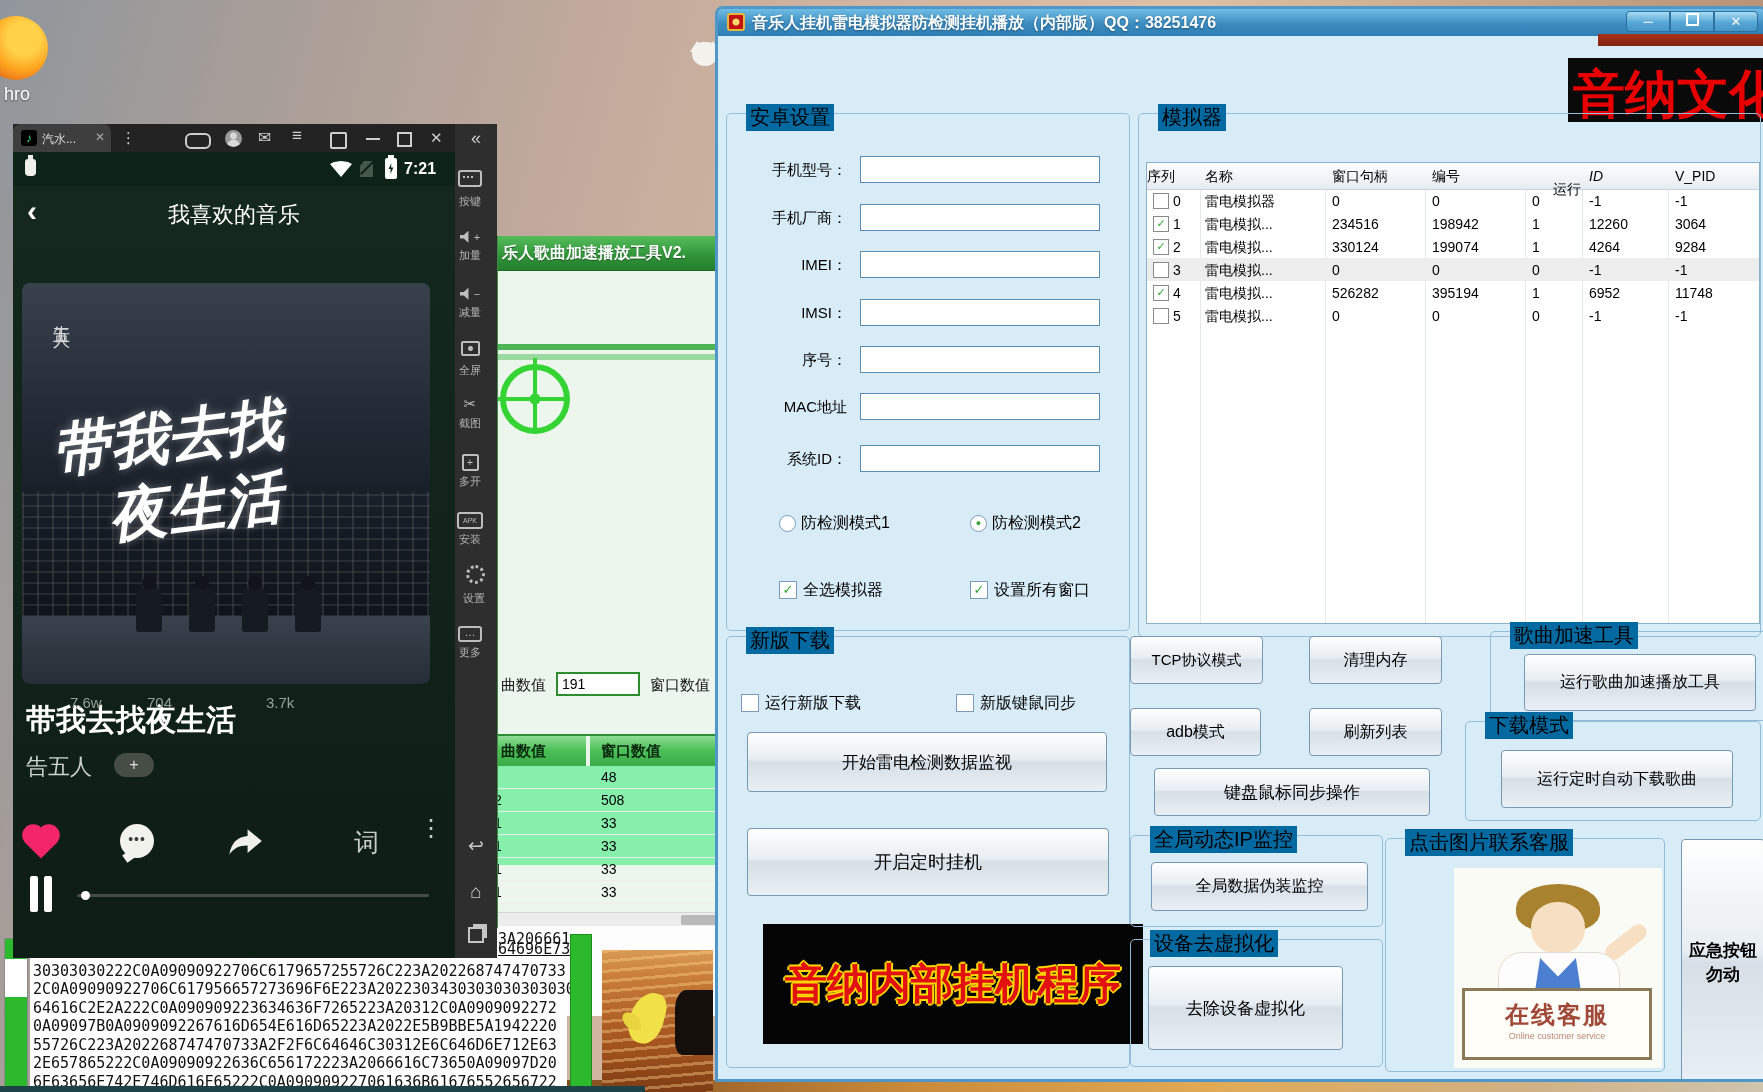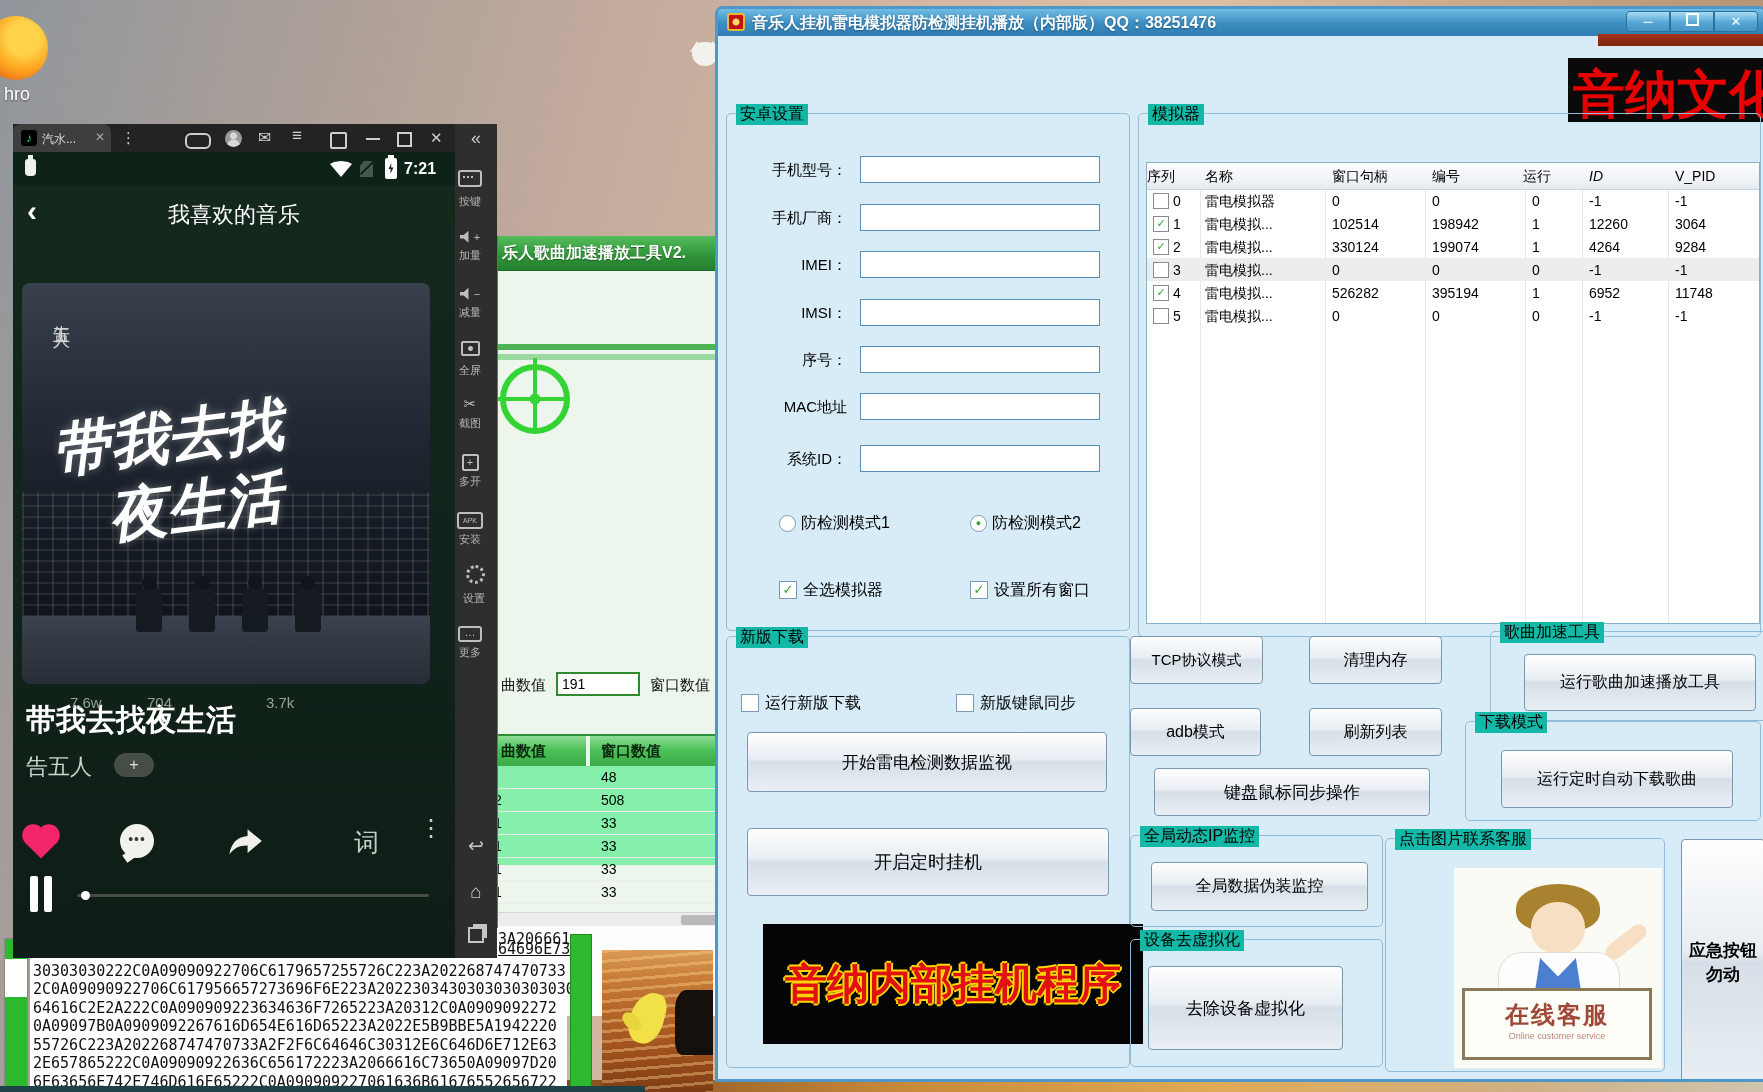--- a/index.html
+++ b/index.html
@@ -140,21 +140,21 @@
     background-image:radial-gradient(circle at 50% 50%,#ffd76a 0 3px,transparent 4px);}
   #main-title .t{position:absolute;left:34px;top:4px;color:#fff;font-weight:bold;font-size:16px;text-shadow:0 1px 2px #1c567e;white-space:nowrap;}
   #winbtns{position:absolute;right:6px;top:2px;height:22px;}
   .wbtn{position:relative;float:left;width:44px;height:21px;background:linear-gradient(#a8dcf5,#58a7d5 55%,#4596c6);border:1px solid #2d6f9e;color:#fff;text-align:center;font-size:13px;line-height:20px;font-weight:bold;box-sizing:border-box;}
   .wbtn.first{border-radius:4px 0 0 4px;} .wbtn.last{border-radius:0 4px 4px 0;}
   .wbtn .sq{display:inline-block;width:9px;height:9px;border:2px solid #fff;}
   #red-strip{left:880px;top:25px;width:166px;height:12px;background:linear-gradient(#a93418,#7e2410);}
   #top-banner{left:850px;top:49px;width:199px;height:64px;background:#0a0a0a;overflow:hidden;}
   #top-banner span{position:absolute;left:5px;top:2px;color:#e80000;font-family:"Liberation Serif","DejaVu Serif",serif;font-weight:bold;font-size:52px;white-space:nowrap;}
   .grp{position:absolute;border:1px solid #93bcd9;border-radius:5px;}
-  .glabel{position:absolute;top:-10px;left:9px;background:#14b8a6;padding:0 4px;font-size:16px;color:#000;white-space:nowrap;}
+  .glabel{position:absolute;top:-10px;left:19px;background:#0369a1;padding:0 4px;font-size:20px;color:#000;white-space:nowrap;}
   .btn{position:absolute;background:linear-gradient(#fefefe,#e7edf2 45%,#d6dfe7 50%,#e9eff4);border:1px solid #7898b2;border-radius:4px;box-shadow:inset 0 1px 0 #fff;
     text-align:center;color:#000;cursor:default;display:flex;align-items:center;justify-content:center;white-space:nowrap;}
   
   .frow .flab{position:absolute;right:282px;font-size:15px;color:#000;white-space:nowrap;}
   .finput{position:absolute;left:133px;width:240px;height:27px;border:1px solid #5a8db5;background:#fff;box-sizing:border-box;}
   .rd{position:absolute;width:15px;height:15px;border:1px solid #7a9ab8;border-radius:50%;background:#fff;text-align:center;font-size:9px;line-height:14px;color:#3aa23a;}
   .ck{position:absolute;width:16px;height:16px;border:1px solid #7a9ab8;background:#fff;text-align:center;font-size:13px;line-height:15px;color:#2ea82e;font-weight:bold;}
   .optlab{position:absolute;font-size:16px;color:#000;white-space:nowrap;}
   
   #simtable{position:absolute;left:7px;top:48px;width:614px;height:462px;background:#fff;border:1px solid #8ab0cc;box-sizing:border-box;overflow:hidden;}
@@ -417,39 +417,39 @@
           <div class="vline" style="left:178px;"></div>
         <div class="vline" style="left:278px;"></div>
           <div class="vline" style="left:378px;"></div>
         <div class="vline" style="left:435px;"></div>
           <div class="vline" style="left:521px;"></div>
         <div id="simhead">
           <span style="left:0;text-align:right;">序列</span>
           <span style="left:58px;">名称</span>
           <span style="left:185px;">窗口句柄</span>
           <span style="left:285px;">编号</span>
-          <span style="left:376px;">运行</span>
+          <span style="left:406px;margin-top:13px;">运行</span>
           <span style="left:442px;font-style:italic;">ID</span>
           <span style="left:528px;">V_PID</span>
         </div>
         <div class="srow" style="top:26px;">
           <span class="ckb"></span>
           <span class="c-seq">0</span>
             <span class="c-name">雷电模拟器</span>
           <span class="c-handle">0</span>
             <span class="c-num">0</span>
           <span class="c-run">0</span>
             <span class="c-id">-1</span>
             <span class="c-vpid">-1</span>
         </div>
         <div class="srow" style="top:49px;">
           <span class="ckb">✓</span>
           <span class="c-seq">1</span>
             <span class="c-name">雷电模拟...</span>
-          <span class="c-handle">102514</span>
+          <span class="c-handle">234516</span>
             <span class="c-num">198942</span>
           <span class="c-run">1</span>
             <span class="c-id">12260</span>
             <span class="c-vpid">3064</span>
         </div>
         <div class="srow" style="top:72px;">
           <span class="ckb">✓</span>
           <span class="c-seq">2</span>
             <span class="c-name">雷电模拟...</span>
           <span class="c-handle">330124</span>

